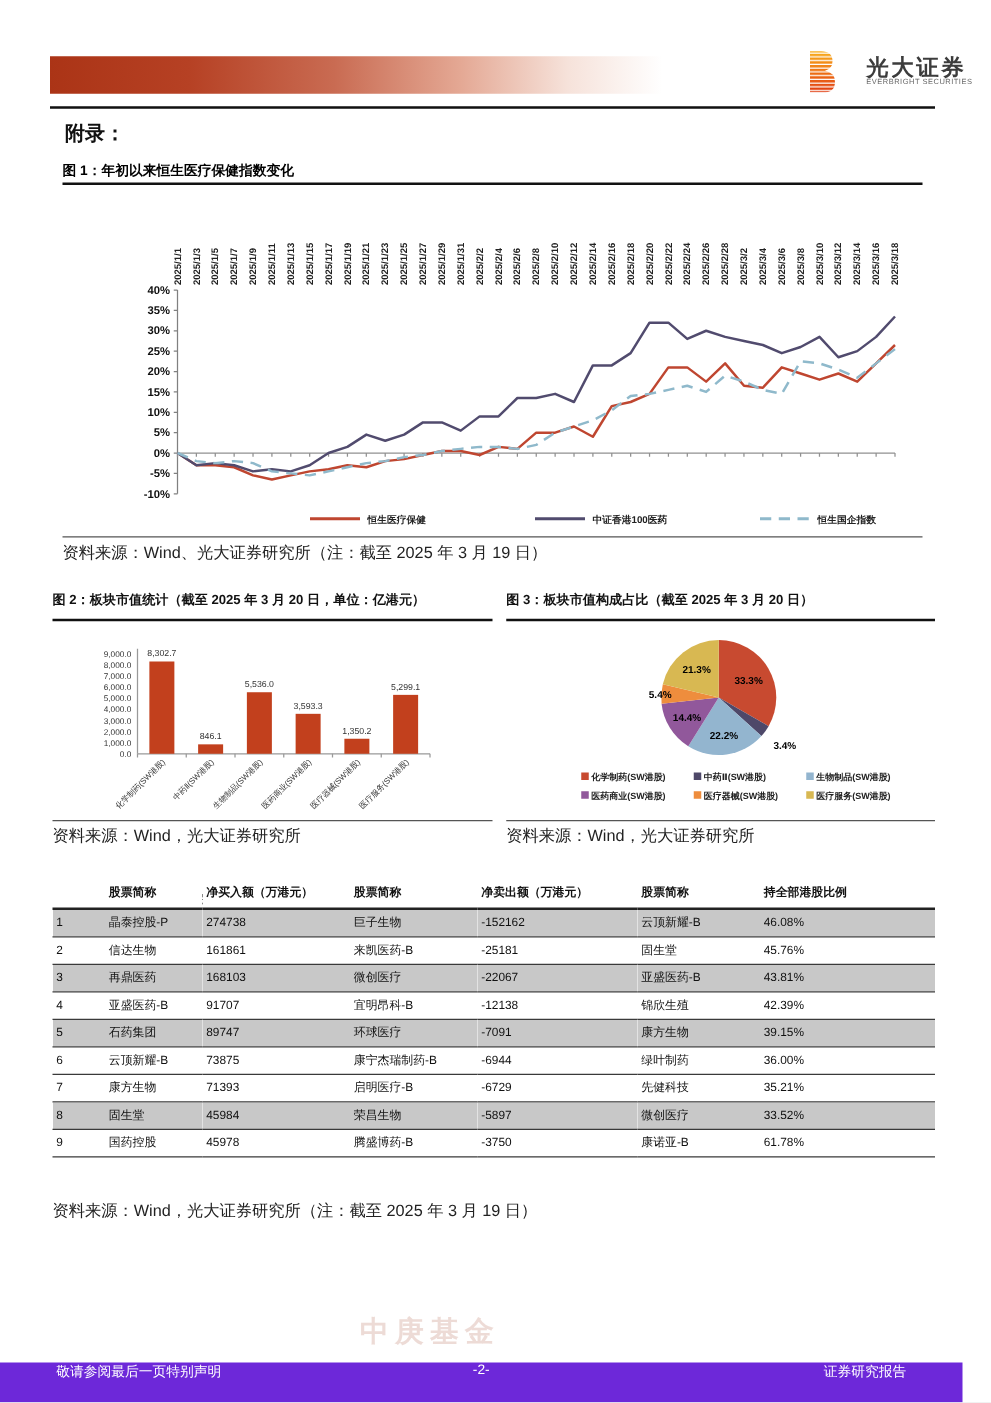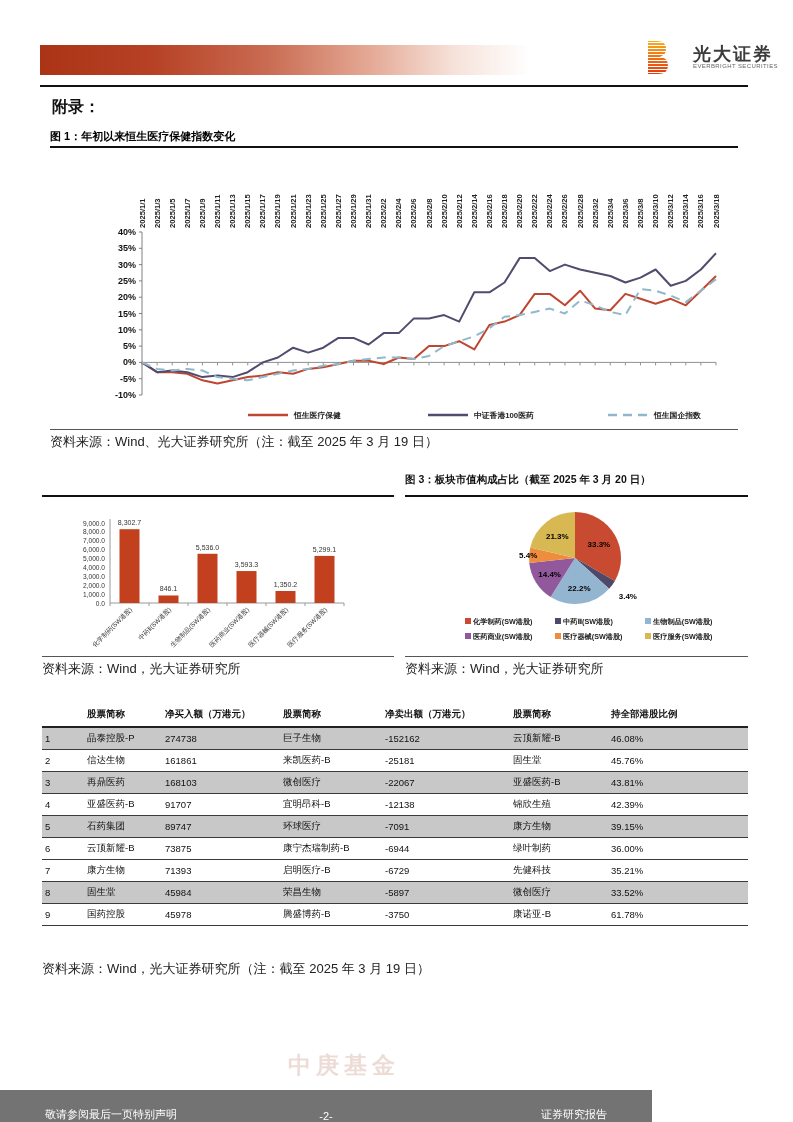--- a/index.html
+++ b/index.html
@@ -23,22 +23,22 @@
   .fig2-caption,.fig3-caption{font-size:10.5px;font-weight:bold;}
   .tbl-caption{left:42px;top:712px;font-size:11px;font-weight:bold;margin-left:16px;}
   table.south{left:42px;top:702px;width:706px;border-collapse:collapse;table-layout:fixed;font-size:9.5px;}
   table.south th,table.south td{padding:0 3px;overflow:hidden;white-space:nowrap;text-align:left;}
   tr.band th{background:#c13b1e;color:#fff;font-weight:bold;height:20px;font-size:9.5px;}
   tr.band th.grp{text-align:center;}
   tr.sub th{height:24px;border-bottom:2px solid #222;font-weight:bold;background:#fff;}
   tr.datarow td{height:21px;border-bottom:1px solid #3a3a3a;}
   tr.datarow.shade td{background:#c8c8c8;}
   .watermark{left:288px;top:1050px;font-size:23px;letter-spacing:5px;color:rgba(207,160,148,0.38);font-weight:bold;}
-  .footer{left:0;top:1090px;width:652px;height:32px;background:#737373;color:#fff;
-    display:flex;align-items:flex-end;font-size:11px;}
+  .footer{left:0;top:1090px;width:770px;height:32px;background:#6d28d9;color:#fff;
+    display:flex;align-items:flex-start;font-size:11px;}
   .footer .fl{margin-left:45px;flex:1;}
   .footer .fc{flex:1;text-align:center;}
   .footer .fr{flex:1;text-align:right;margin-right:45px;}
   svg text{font-family:"Liberation Sans","DejaVu Sans",sans-serif;}
 </style>
 </head>
 <body>
 
 <div class="page">
 
@@ -181,20 +181,21 @@
         <line x1="150" y1="257" x2="190" y2="257" stroke="#bf4630" stroke-width="2.5"></line>
         <text x="196" y="260" font-size="7.8" font-weight="bold" fill="#222">恒生医疗保健</text>
         <line x1="330" y1="257" x2="370" y2="257" stroke="#514b6e" stroke-width="2.5"></line>
         <text x="376" y="260" font-size="7.8" font-weight="bold" fill="#222">中证香港100医药</text>
         <line x1="510" y1="257" x2="550" y2="257" stroke="#8fb9cb" stroke-width="2.5" stroke-dasharray="9 6"></line>
         <text x="556" y="260" font-size="7.8" font-weight="bold" fill="#222">恒生国企指数</text>
       </svg></div>
   <div class="abs src-rule" style="left:50px;top:429px;width:688px;"></div>
   <div class="abs src-text" style="left:50px;top:433px;">资料来源：Wind、光大证券研究所（注：截至 2025 年 3 月 19 日）</div>
 
+  <div class="abs fig2-caption" style="left:42px;top:473px;width:352px;">图 2：板块市值统计（截至 2025 年 3 月 20 日，单位：亿港元）</div>
   <div class="abs cap-rule" style="left:42px;top:495px;width:352px;"></div>
   <div class="abs" style="left:52px;top:507px;" id="bar-chart"><svg width="345" height="148" viewBox="0 0 345 148">
         <text x="53" y="98.5" text-anchor="end" font-size="6.6" fill="#333">0.0</text>
         <text x="53" y="89.61111111111111" text-anchor="end" font-size="6.6" fill="#333">1,000.0</text>
         <text x="53" y="80.72222222222223" text-anchor="end" font-size="6.6" fill="#333">2,000.0</text>
         <text x="53" y="71.83333333333334" text-anchor="end" font-size="6.6" fill="#333">3,000.0</text>
         <text x="53" y="62.94444444444444" text-anchor="end" font-size="6.6" fill="#333">4,000.0</text>
         <text x="53" y="54.05555555555556" text-anchor="end" font-size="6.6" fill="#333">5,000.0</text>
         <text x="53" y="45.16666666666667" text-anchor="end" font-size="6.6" fill="#333">6,000.0</text>
         <text x="53" y="36.27777777777778" text-anchor="end" font-size="6.6" fill="#333">7,000.0</text>

